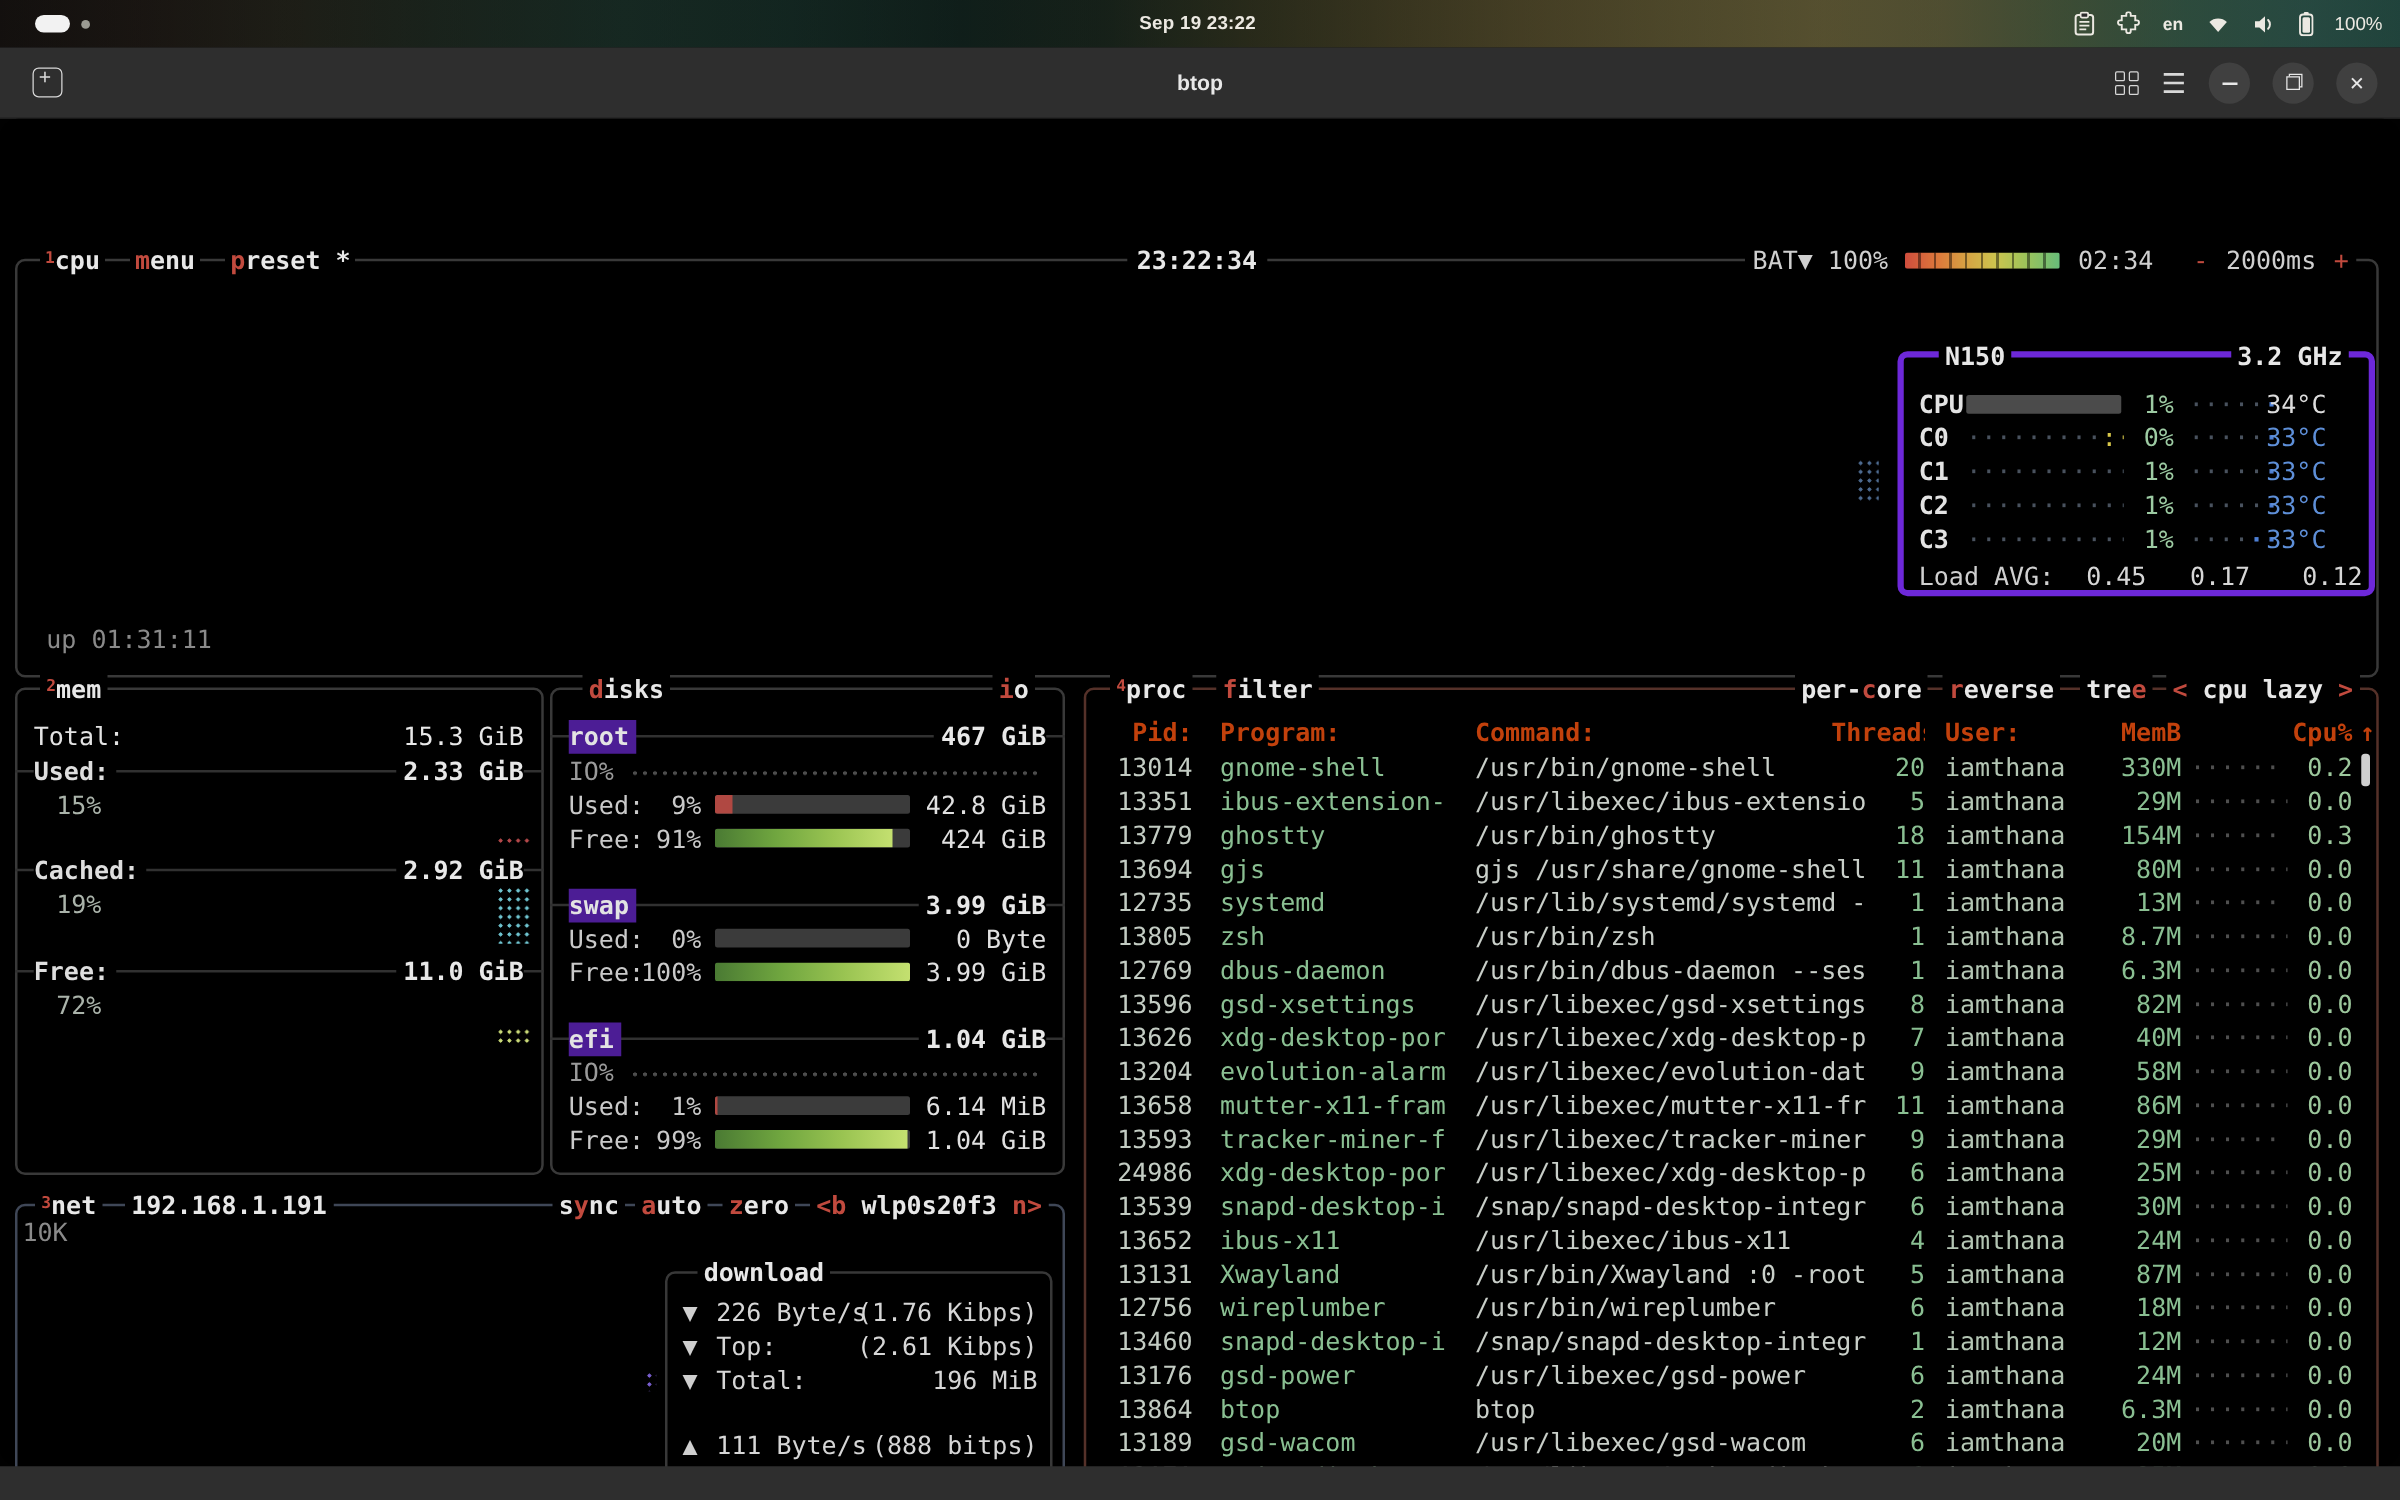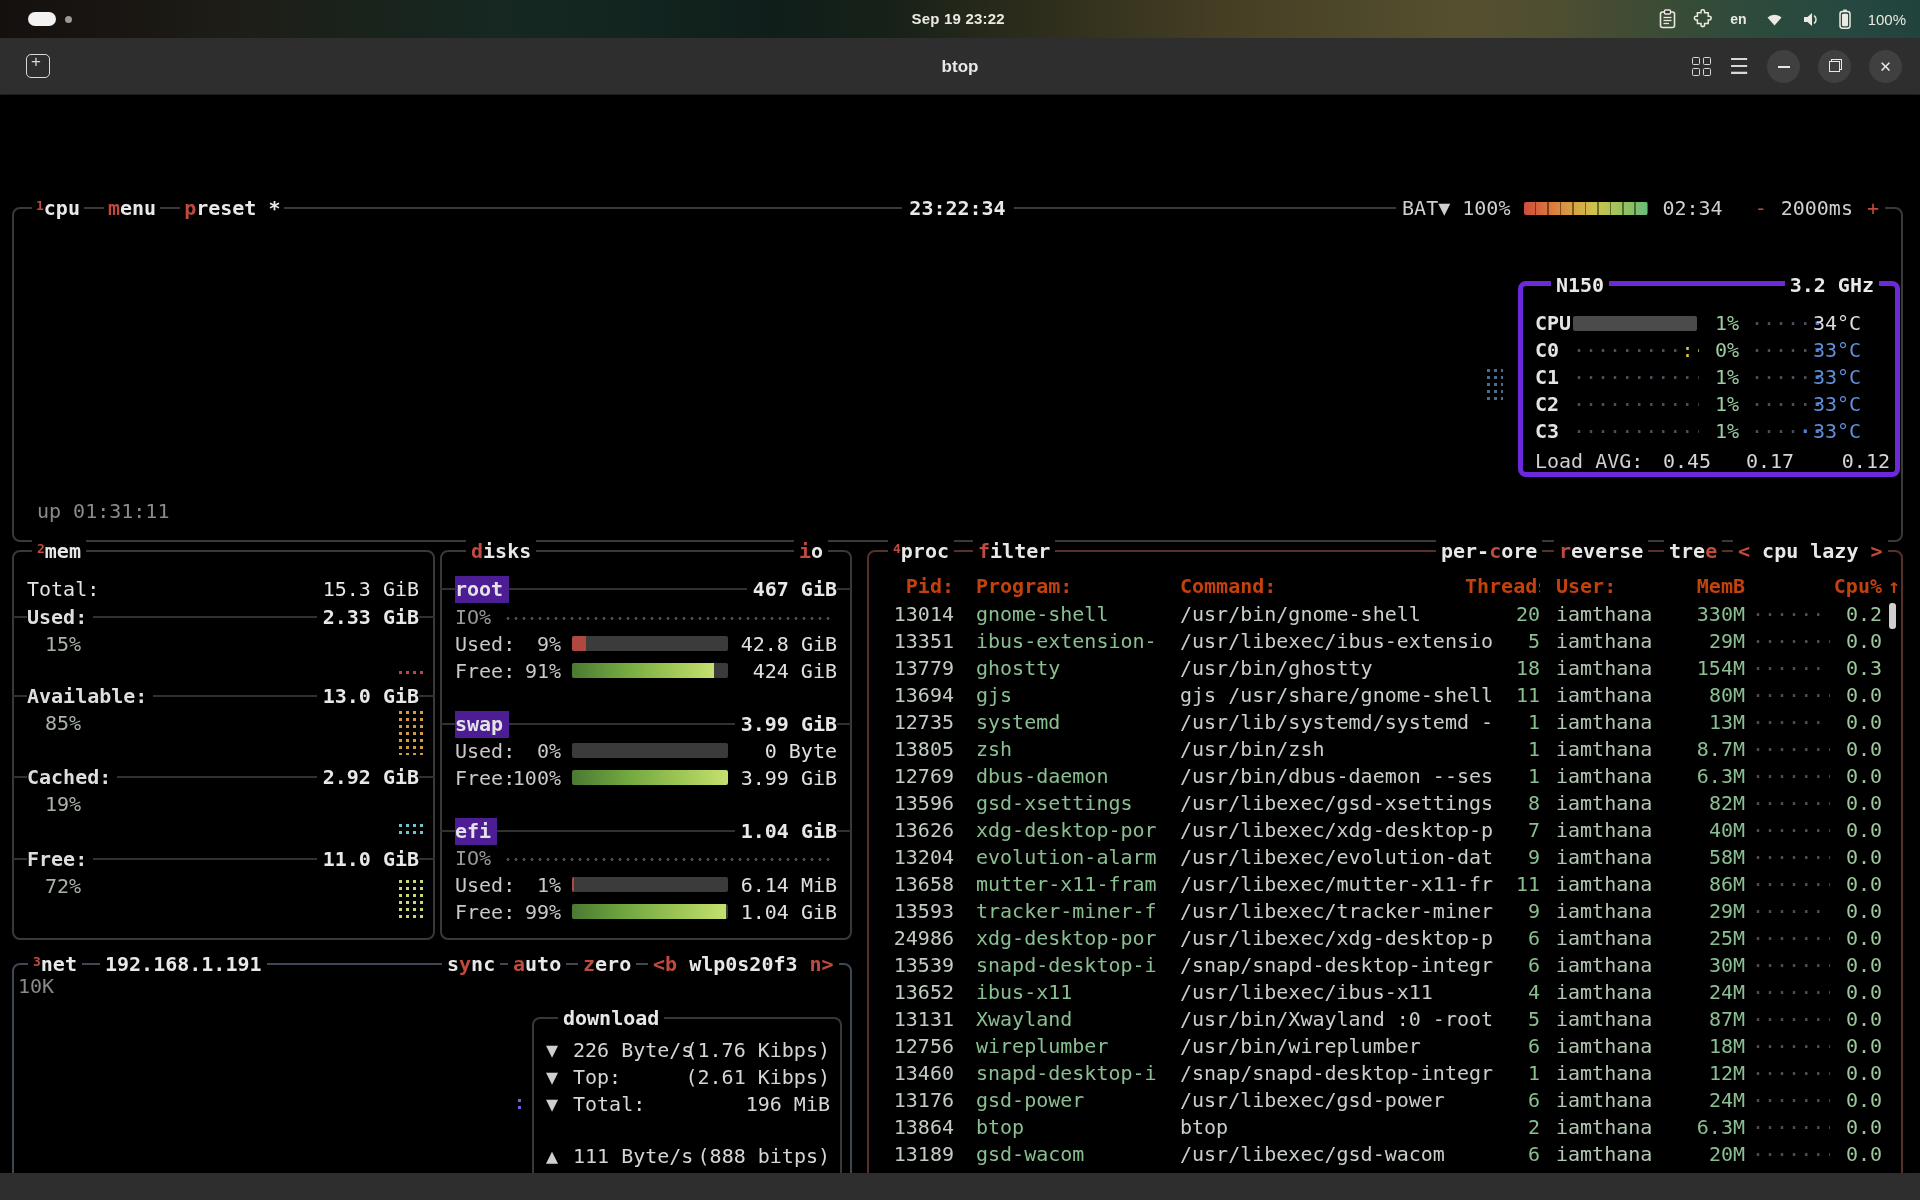--- a/index.html
+++ b/index.html
@@ -279,45 +279,38 @@
               <span class="c-label">C3</span>
               <span class="c-dots"><span>············</span><span class="y"></span></span>
               <span class="c-pct">1%</span>
               <span class="c-tg"><span>····</span><b>···</b></span>
               <span class="c-temp t-blue">33°C</span>
             </div>
         </div>
 
         <div class="cprow" style="top:162px">
           <span class="abs" style="left:12px; color:#cfcfcf">Load AVG:</span>
-          <span class="abs" style="left:140px; width:60px; text-align:left; color:#d6d6d6">0.45</span>
-          <span class="abs" style="left:223px; width:60px; text-align:left; color:#d6d6d6">0.17</span>
+          <span class="abs" style="left:140px; width:60px; text-align:center; color:#d6d6d6">0.45</span>
+          <span class="abs" style="left:223px; width:60px; text-align:center; color:#d6d6d6">0.17</span>
           <span class="abs" style="left:307px; width:60px; text-align:right; color:#d6d6d6">0.12</span>
         </div>
       </div>
     </div>
 
     <div class="box mem-box">
       <span class="bt" style="left:18px"><span class="sup">2</span><span>mem</span></span>
       <span class="abs bold" style="left:13px; top:24px; color:#e3e3e3">Total:</span>
       <span class="abs bold" style="right:14px; top:24px; color:#e8e8e8">15.3 GiB</span>
 
       <div class="mentry">
           <div class="rule"></div>
           <span class="m-label">Used:</span>
           <span class="m-value">2.33 GiB</span>
           <span class="m-pct">15%</span>
           <div class="dotgrid" style="--dc: #b5484a;"></div>
-        </div>
-        <div class="mentry">
-          <div class="rule"></div>
-          <span class="m-label">Available:</span>
-          <span class="m-value">13.0 GiB</span>
-          <span class="m-pct">85%</span>
-          <div class="dotgrid" style="--dc: #d29a44;"></div>
         </div>
         <div class="mentry">
           <div class="rule"></div>
           <span class="m-label">Cached:</span>
           <span class="m-value">2.92 GiB</span>
           <span class="m-pct">19%</span>
           <div class="dotgrid" style="--dc: #6ec3cf;"></div>
         </div>
         <div class="mentry">
           <div class="rule"></div>

